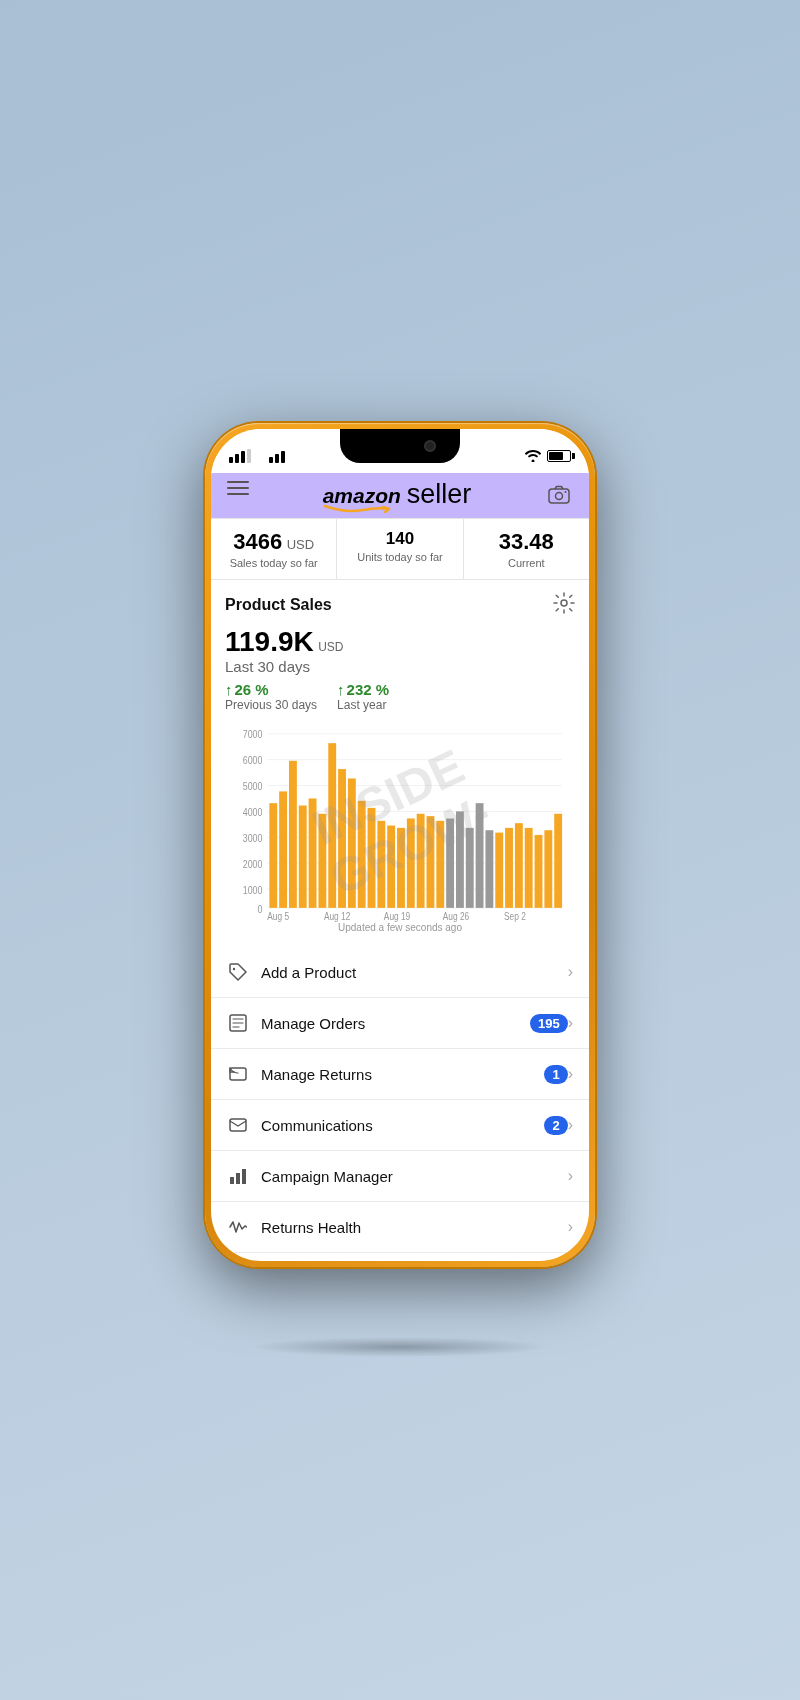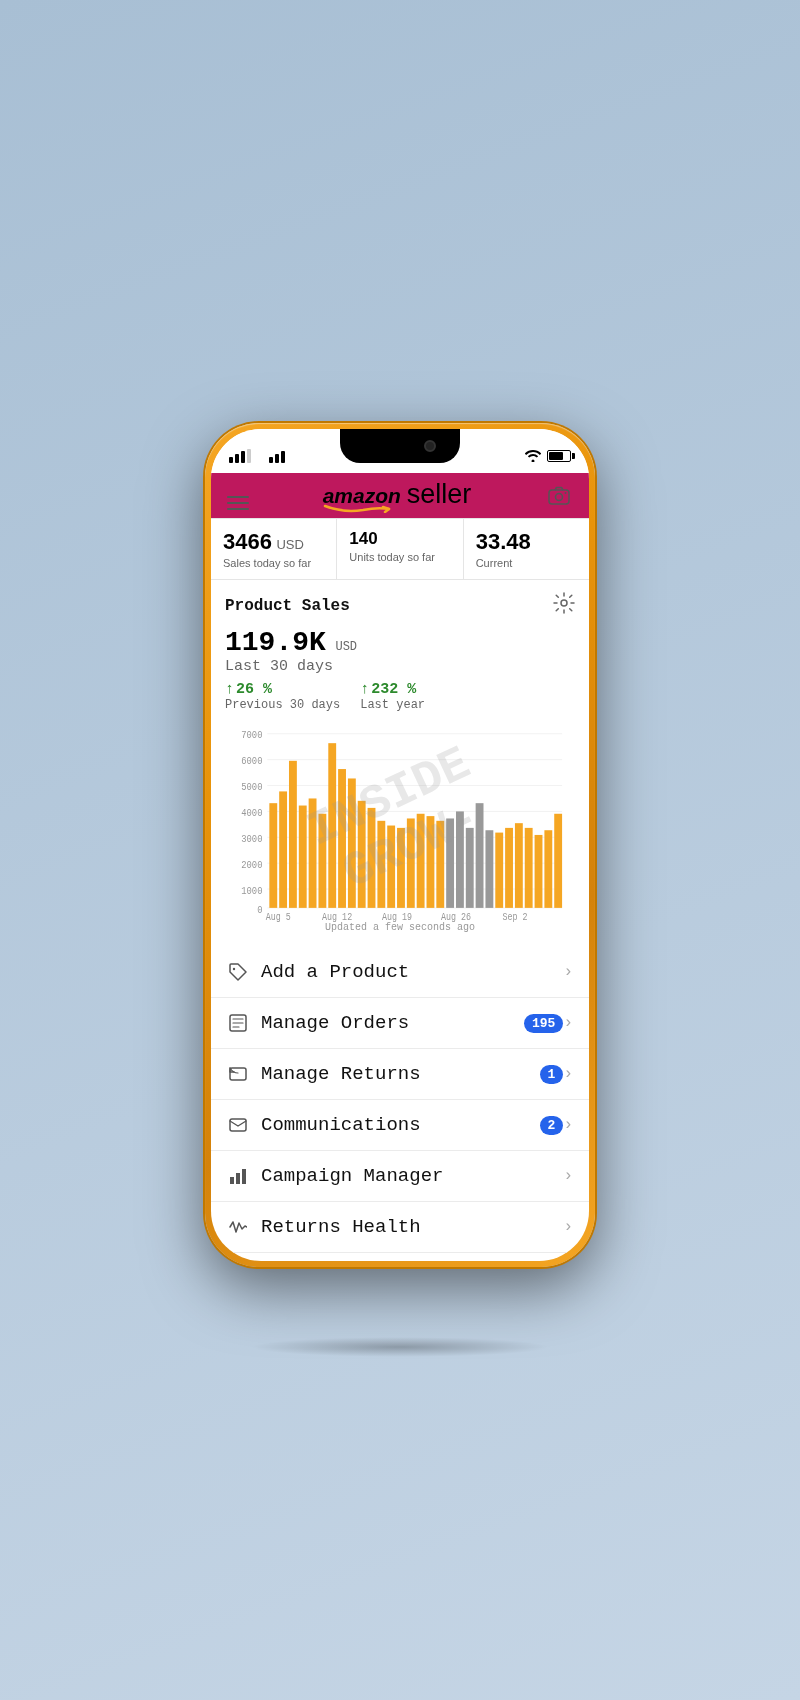--- a/index.html
+++ b/index.html
@@ -117,24 +117,24 @@
       transform: translateY(-50%);
       width: 12px;
       height: 12px;
       background: #222;
       border-radius: 50%;
       border: 2px solid #333;
     }
 
     
     .app-header {
-      background: #be185d;
+      background: #c4b5fd;
       padding: 8px 16px;
       display: flex;
-      align-items: flex-end;
+      align-items: flex-start;
       justify-content: space-between;
       border-bottom: 1px solid #e5e5e5;
       flex-shrink: 0;
     }
 
     .hamburger-icon {
       display: flex;
       flex-direction: column;
       gap: 4px;
       cursor: pointer;
@@ -170,20 +170,21 @@
     
     .stats-row {
       display: flex;
       border-bottom: 1px solid #e5e5e5;
       flex-shrink: 0;
     }
 
     .stat-card {
       flex: 1;
       padding: 10px 12px;
+      text-align: center;
       border-right: 1px solid #e5e5e5;
     }
 
     .stat-card:last-child {
       border-right: none;
     }
 
     .stat-label {
       font-size: 11px;
       color: #666;
@@ -299,21 +300,21 @@
       margin-right: 12px;
       display: flex;
       align-items: center;
       justify-content: center;
       flex-shrink: 0;
       color: #444;
       font-size: 16px;
     }
 
     .menu-item-label {
-      font-size: 19px;
+      font-size: 15px;
       color: #111;
       flex: 1;
     }
 
     .badge {
       background: #2563eb;
       color: #fff;
       font-size: 13px;
       font-weight: 600;
       padding: 2px 8px;
@@ -333,21 +334,20 @@
       background: radial-gradient(ellipse at center, rgba(0,0,0,0.25) 0%, transparent 70%);
       margin: 0 auto;
       margin-top: -10px;
     }
 
     .scrollable-content {
       flex: 1;
       overflow: hidden;
       display: flex;
       flex-direction: column;
-      font-family: Liberation Mono, monospace;
     }
 
   </style>
 </head>
 <body>
 
 <div style="width:800px; min-height:1700px; display:flex; flex-direction:column; align-items:center; justify-content:center; background:linear-gradient(160deg, #a8bfd4, #c5d5e5);">
 
   <div class="phone-outer">
     <div class="phone-inner">

